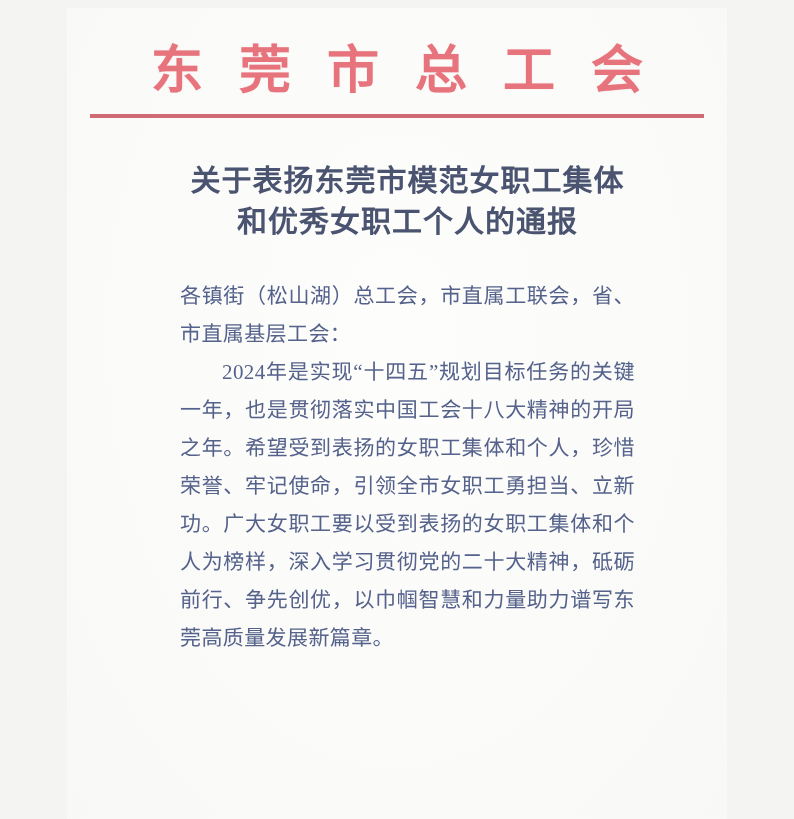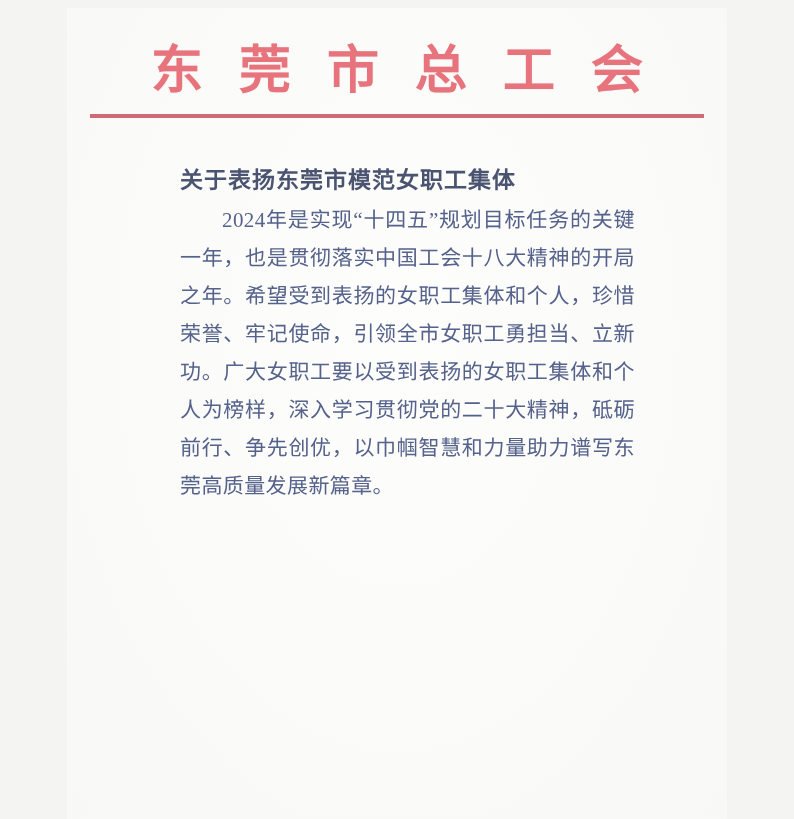--- a/index.html
+++ b/index.html
@@ -47,22 +47,22 @@
     height: 3px;
     margin: 14px auto 0 auto;
     border-top: 2px solid var(--rule-red);
     border-bottom: 2px solid var(--rule-red);
   }
   .body-col {
     padding: 0 92px 0 113px;
   }
   .doc-title {
     margin: 42px 0 0 0;
-    text-align: left;
-    font-size: 23px;
+    text-align: center;
+    font-size: 30px;
     line-height: 41px;
     font-weight: bold;
     color: var(--title-ink);
     letter-spacing: 1px;
   }
   .title-line { display: block; }
   .salutation {
     margin: 35px 0 0 0;
   }
   .para {
@@ -84,21 +84,23 @@
 
   <header class="letterhead">
     <div class="agency">东莞市总工会</div>
     <div class="rule"></div>
   </header>
 
   <main class="body-col">
 
     <h1 class="doc-title">
       <span class="title-line">关于表扬东莞市模范女职工集体</span>
+      <span class="title-line">和优秀女职工个人的通报</span>
     </h1>
 
+    <p class="salutation">各镇街（松山湖）总工会，市直属工联会，省、市直属基层工会：</p>
 
 
     <p class="para">2024年是实现“十四五”规划目标任务的关键一年，也是贯彻落实中国工会十八大精神的开局之年。希望受到表扬的女职工集体和个人，珍惜荣誉、牢记使命，引领全市女职工勇担当、立新功。广大女职工要以受到表扬的女职工集体和个人为榜样，深入学习贯彻党的二十大精神，砥砺前行、争先创优，以巾帼智慧和力量助力谱写东莞高质量发展新篇章。</p>
 
   </main>
 
 </div>
 
 </body></html>

